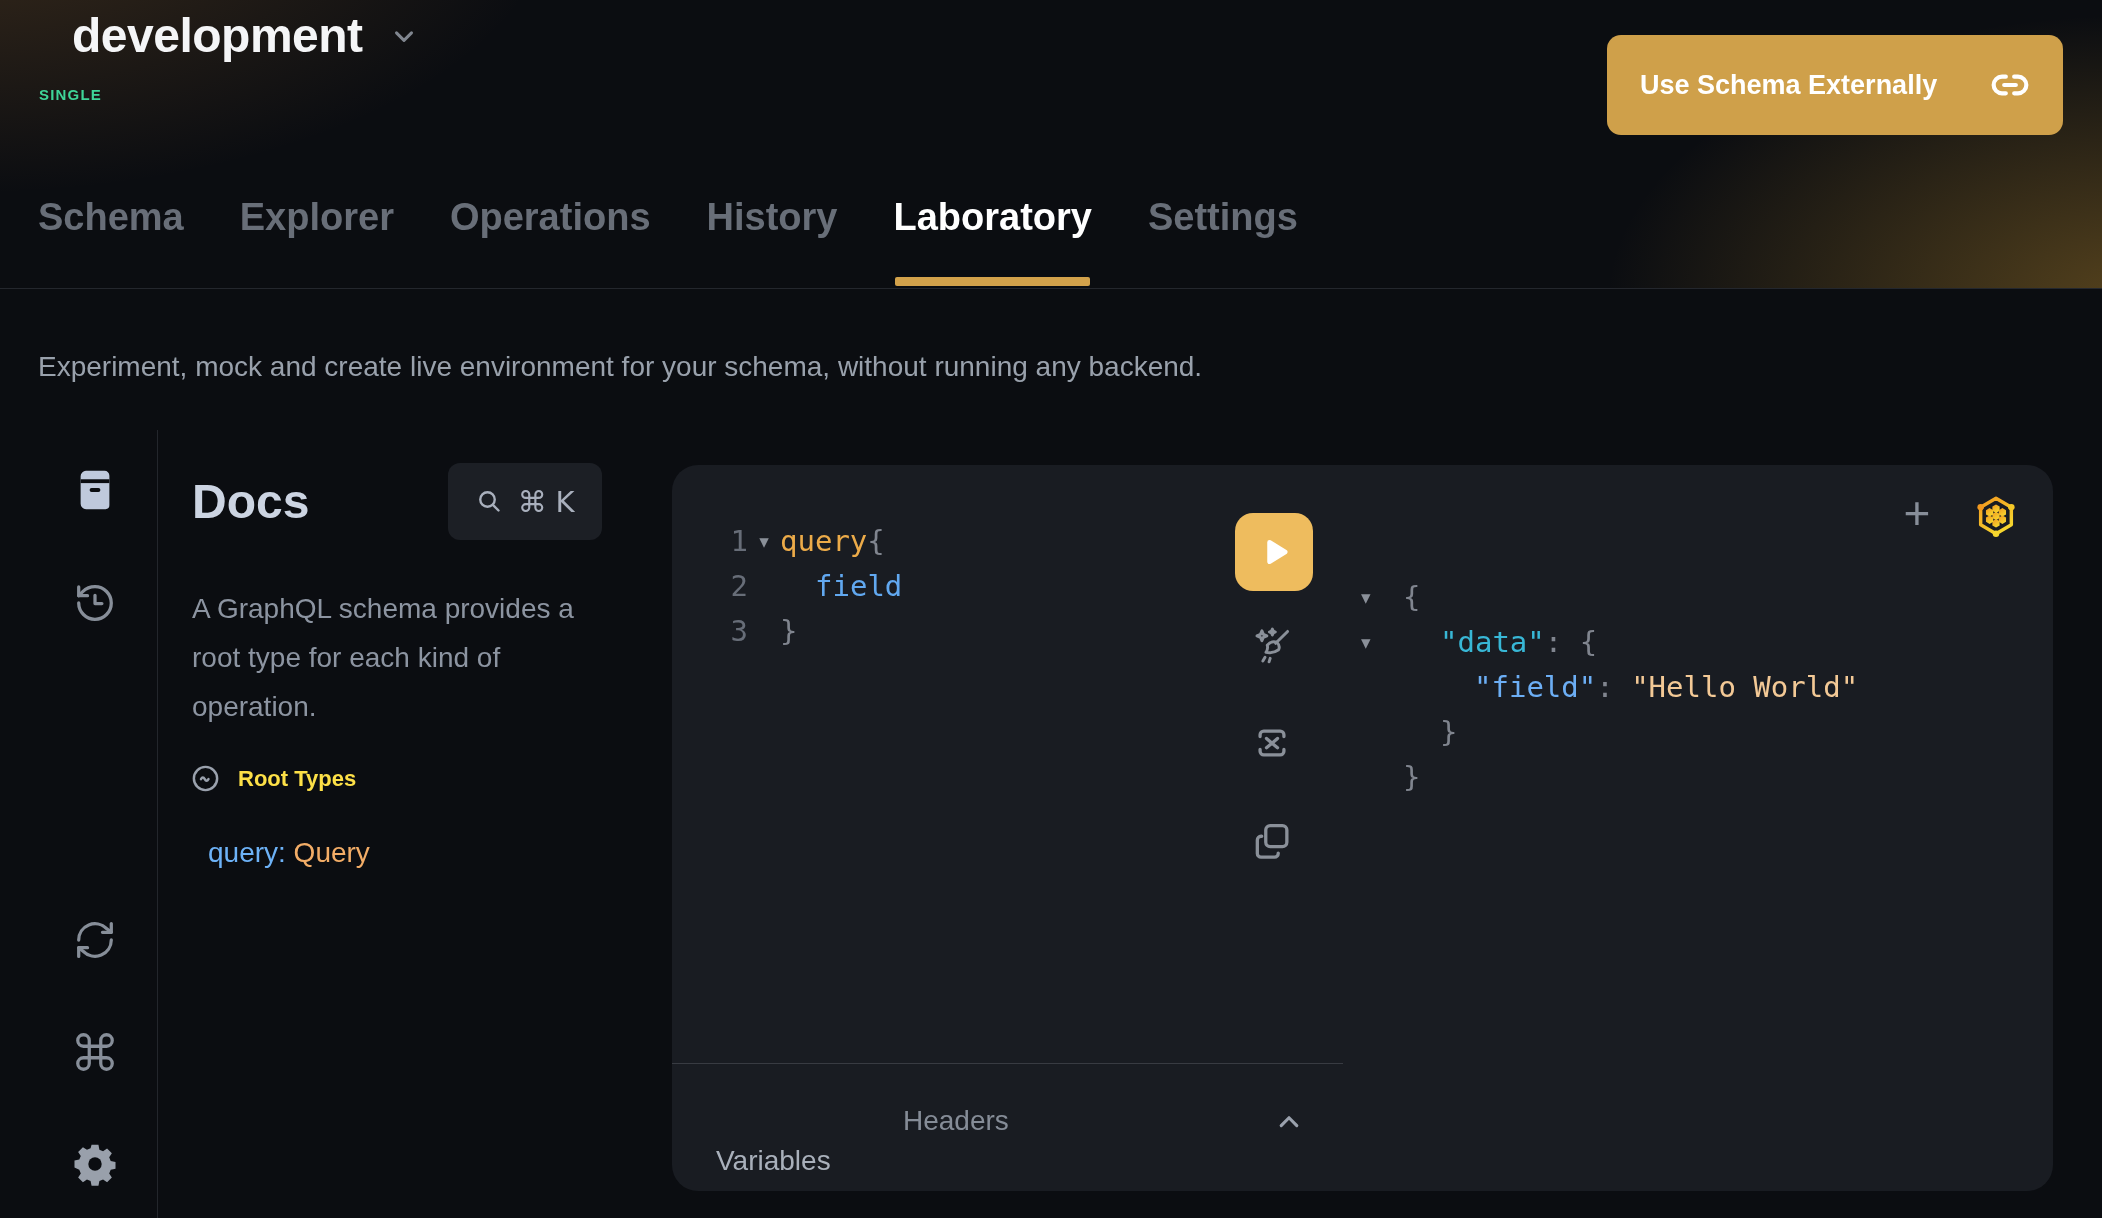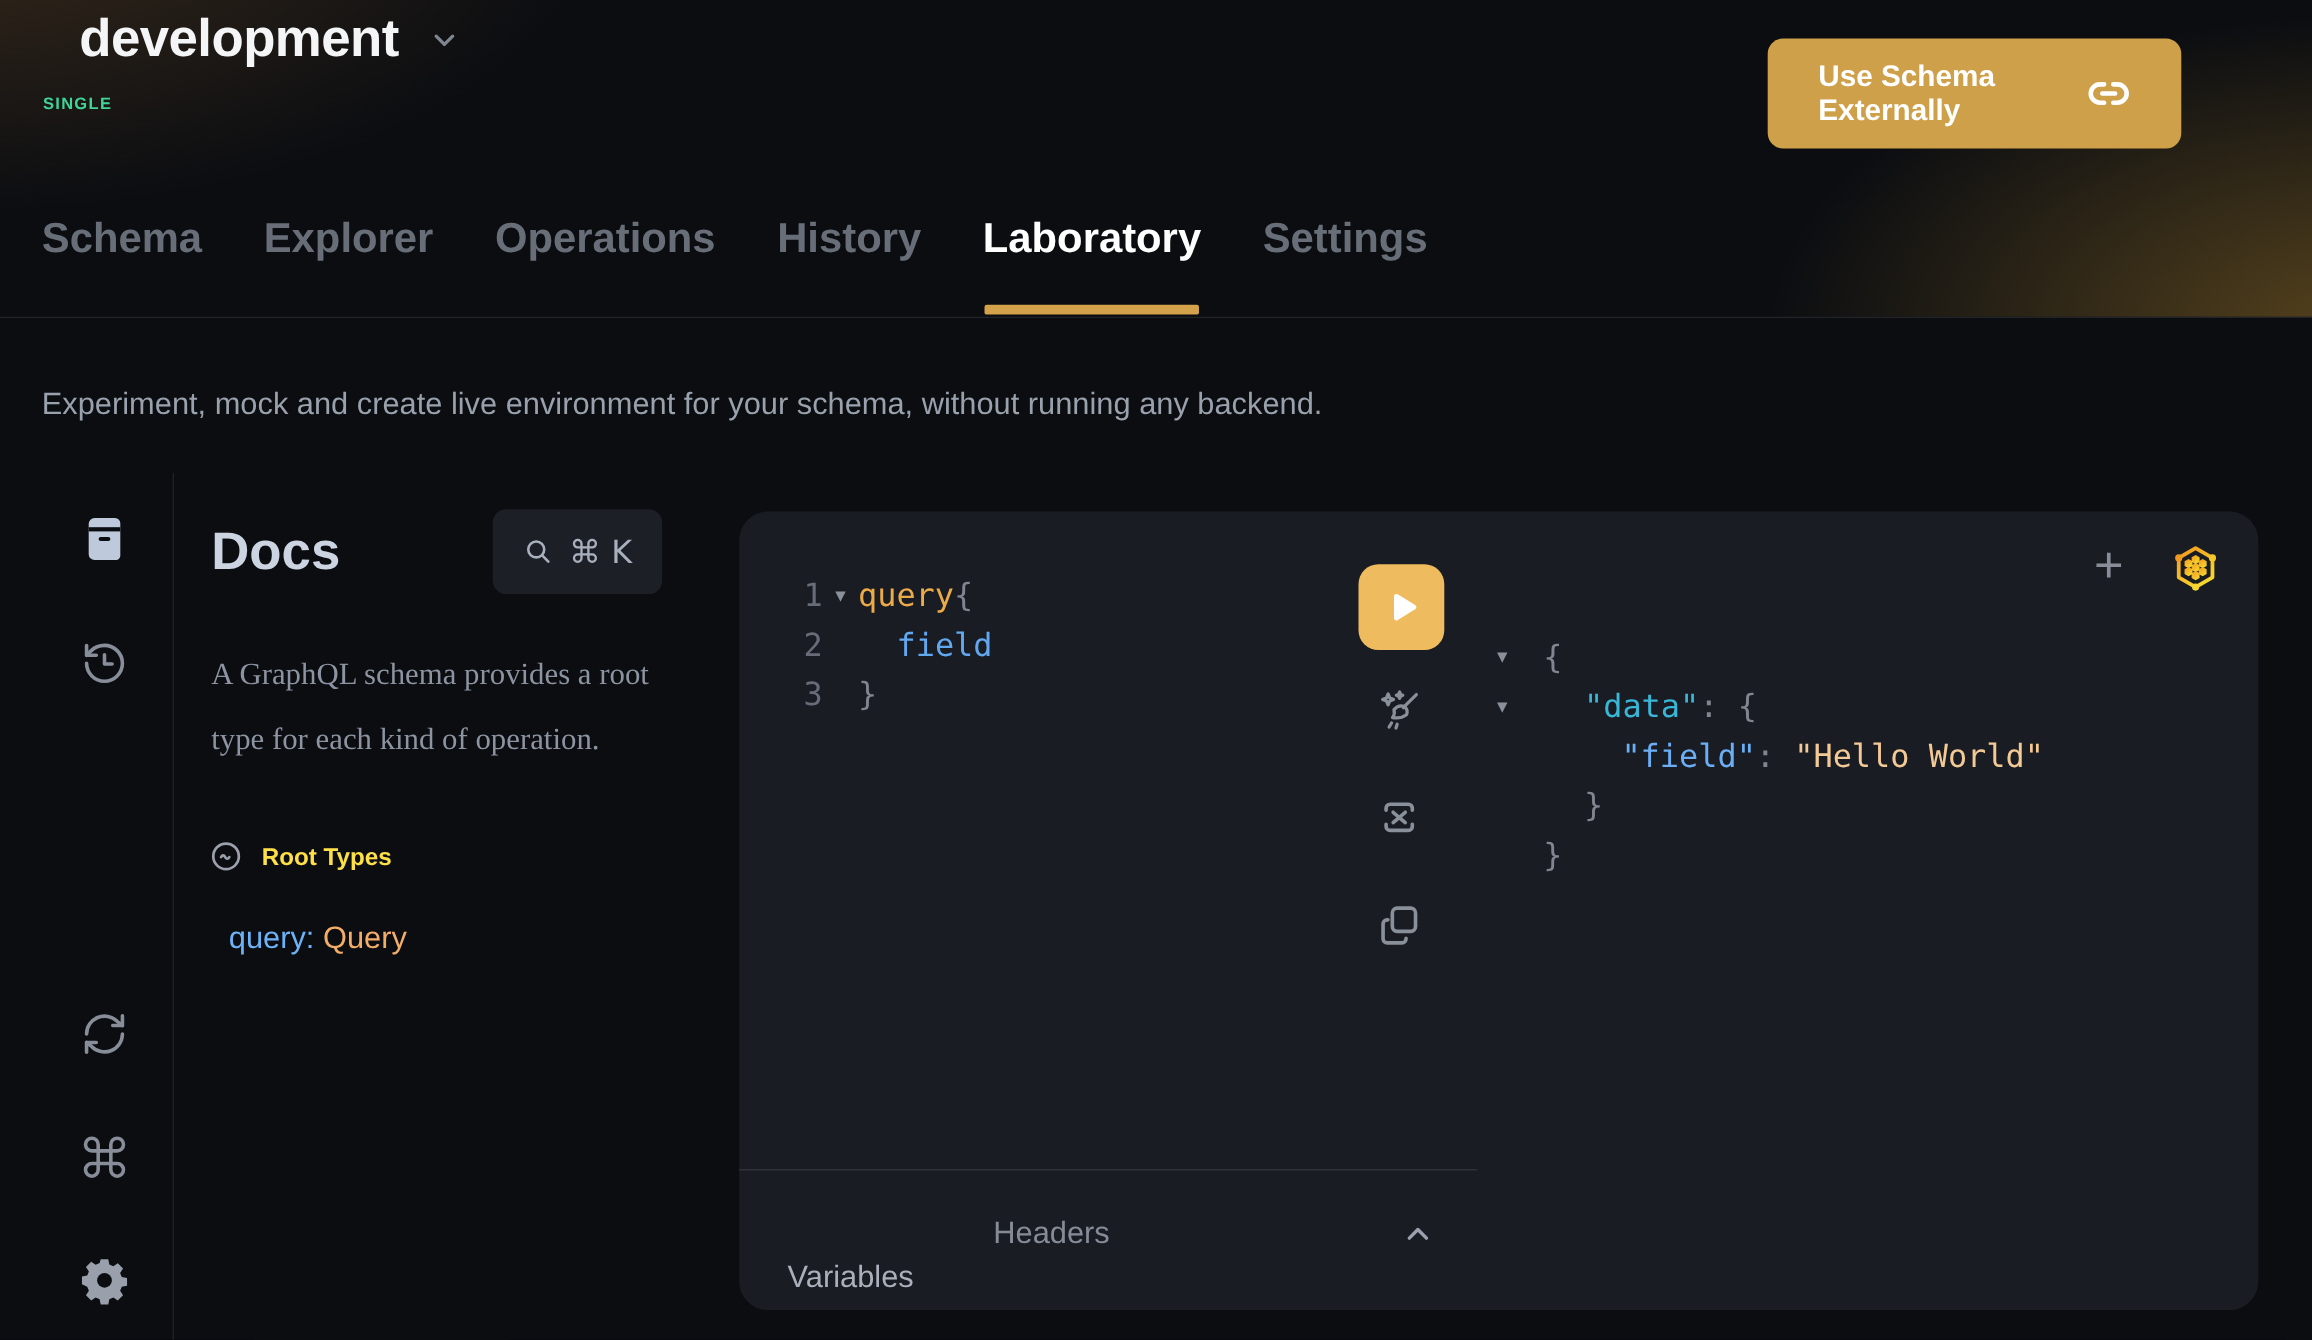--- a/index.html
+++ b/index.html
@@ -9,40 +9,40 @@
 
   
   .header{position:absolute;left:0;top:0;width:2102px;height:288px;border-bottom:1px solid #24272d;
     background:
       radial-gradient(900px 430px at -40px -90px, rgba(164,112,52,.30), rgba(0,0,0,0) 66%),
       radial-gradient(860px 460px at 2140px 300px, rgba(205,152,48,.38), rgba(0,0,0,0) 62%),
       #0b0d11;}
   .project{position:absolute;left:36px;top:8px;display:flex;align-items:center;gap:26px;cursor:pointer;margin-left:36px;}
   .project-title{font-size:48px;font-weight:800;letter-spacing:-.5px;color:#f4f5f7;}
   .badge{position:absolute;left:39px;top:86px;font-size:15px;font-weight:700;letter-spacing:1.2px;color:#3fd598;}
-  .use-btn{position:absolute;left:1607px;top:35px;width:376px;height:100px;border-radius:14px;
+  .use-btn{position:absolute;left:1607px;top:35px;width:456px;height:100px;border-radius:14px;
     background:#cfa04a;display:flex;align-items:center;justify-content:space-between;
-    padding:0 46px;box-sizing:border-box;cursor:pointer;}
+    padding:0 33px;box-sizing:border-box;cursor:pointer;}
   .use-btn-label{font-size:27px;font-weight:700;color:#ffffff;}
   .tabs{position:absolute;left:38px;top:196px;bottom:0;display:flex;gap:56px;align-items:flex-start;}
   .tab{position:relative;font-size:38px;font-weight:700;color:#686e78;height:92px;cursor:pointer;}
   .tab.active{color:#ffffff;}
   .tab.active::after{content:"";position:absolute;left:2px;right:2px;bottom:2px;height:9px;border-radius:2px;background:#d3a24b;}
   .subtitle{position:absolute;left:38px;top:351px;font-size:28px;color:#99a1ac;}
 
   
   .side-divider{position:absolute;left:157px;top:430px;width:1px;height:788px;background:#23262c;}
   .side-icon{position:absolute;left:72px;width:46px;height:46px;cursor:pointer;}
 
   
   .docs-title{position:absolute;left:192px;top:474px;font-size:48px;font-weight:700;color:#ccd4e2;}
   .search-btn{position:absolute;left:448px;top:463px;width:154px;height:77px;border-radius:12px;
     background:#1c1f25;display:flex;align-items:center;justify-content:center;gap:12px;cursor:pointer;}
   .search-shortcut{font-size:29px;color:#a9b0bd;font-family:"DejaVu Sans","Liberation Sans",sans-serif;}
-  .docs-desc{position:absolute;left:192px;top:584px;width:436px;font-size:28px;line-height:59px;color:#8c94a1;font-family:Liberation Serif, serif;}
+  .docs-desc{position:absolute;left:192px;top:584px;width:436px;font-size:28px;line-height:49px;color:#8c94a1;}
   .root-types{position:absolute;left:190px;top:763px;display:flex;align-items:center;gap:17px;}
   .root-types-label{font-size:22px;font-weight:700;color:#fde047;}
   .root-row{position:absolute;left:208px;top:837px;font-size:28px;cursor:pointer;}
   .fld{color:#6db2f7;} .typ{color:#f3ad67;}
 
   
   .panel{position:absolute;left:672px;top:465px;width:1381px;height:726px;border-radius:26px;background:#191c22;}
   .mono{font-family:"DejaVu Sans Mono",monospace;font-size:29px;line-height:45px;}
   .editor{position:absolute;left:50px;top:54px;}
   .crow{display:flex;height:45px;align-items:center;}

